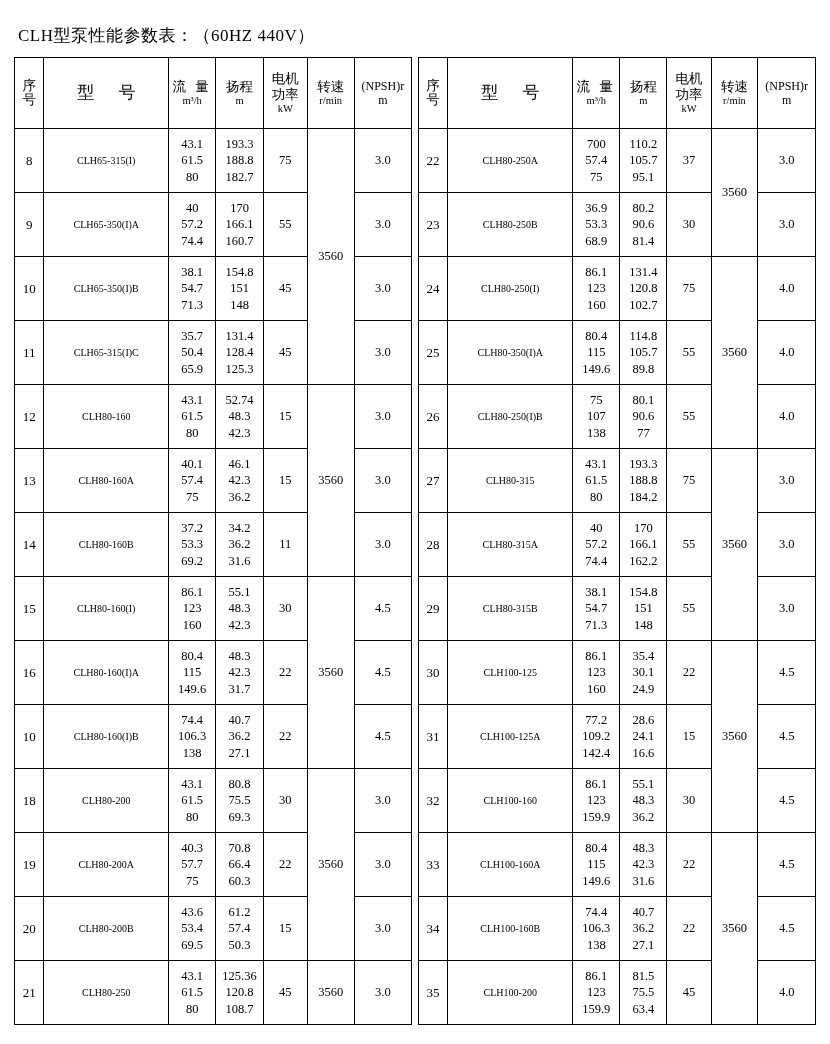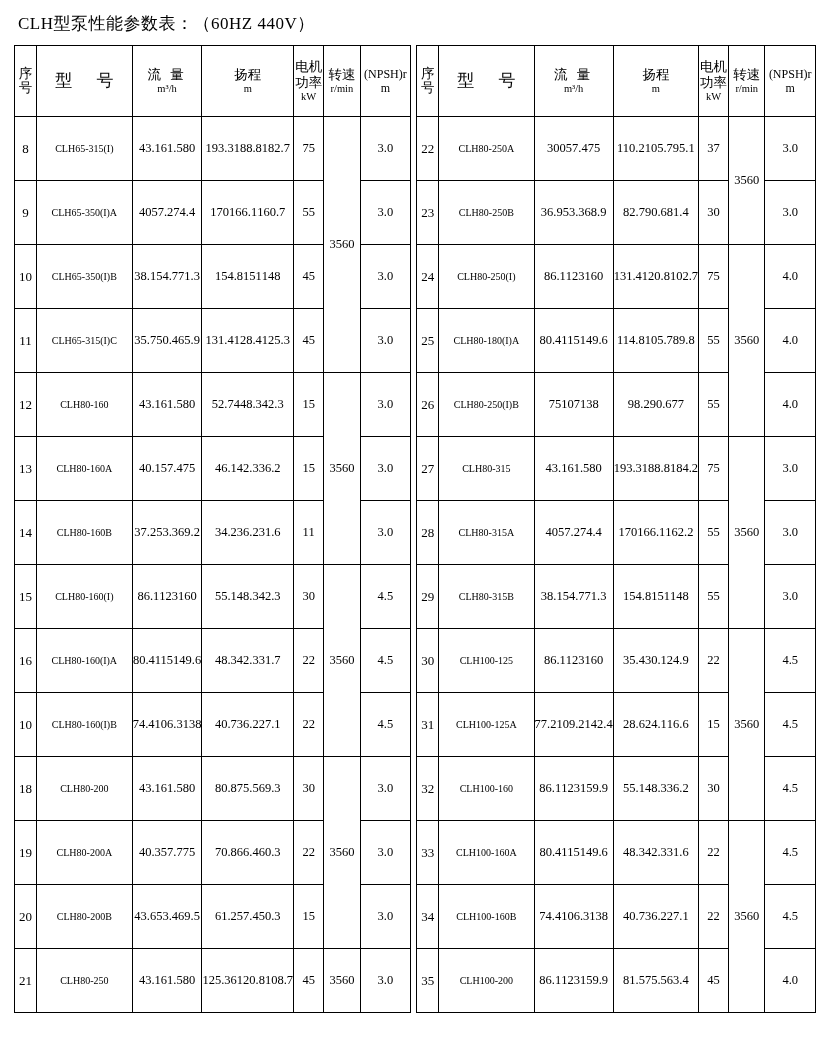--- a/index.html
+++ b/index.html
@@ -2,21 +2,21 @@
 <html><head>
 <meta charset="utf-8">
 <style>
   html,body{margin:0;padding:0;background:#fff;}
   body{
     width:830px;height:1044px;
     font-family:"Liberation Serif", serif;
     color:#000;
     -webkit-font-smoothing:antialiased;
   }
-  .page{width:830px;height:1044px;position:relative;box-sizing:border-box;padding:0 14px;}
+  .page{width:830px;height:1044px;position:relative;box-sizing:border-box;padding:12px 14px;}
   .doc-title{
     font-size:17px;
     letter-spacing:0.5px;
     padding:12px 2px 10px 4px;
     white-space:nowrap;
   }
   .tables{
     display:flex;
     gap:0px;
   }
@@ -48,21 +48,21 @@
 
   
   .brow td{height:63px;font-size:12.5px;}
   td.idx{width:30px;font-size:13px;}
   td.model{width:130px;text-align:left;padding-left:6px;font-size:10px;white-space:nowrap;}
   td.flow{width:48px;}
   td.head{width:48px;}
   td.power{width:46px;}
   td.speed{width:48px;}
   td.npsh{width:58px;}
-  .stack{display:flex;flex-direction:row;align-items:flex-start;justify-content:center;line-height:1.3;}
+  .stack{display:flex;flex-direction:column;align-items:center;justify-content:center;line-height:1.3;}
   .stack span{display:block;}
   .gap{width:4px;border:none !important;}
 </style>
 </head>
 <body>
 
 <div class="page">
 
   <div class="doc-title">CLH型泵性能参数表：（60HZ 440V）</div>
 
@@ -458,21 +458,21 @@
                 <span class="sm" style="font-size:12px;">(NPSH)r</span>
                 <span class="sm" style="font-size:12px;">m</span>
               </div>
             </td>
           </tr>
           <tr class="brow">
             <td class="idx">22</td>
             <td class="model">CLH80-250A</td>
             <td class="flow">
               <div class="stack">
-                <span>300</span>
+                <span>700</span>
                 <span>57.4</span>
                 <span>75</span>
               </div>
             </td>
             <td class="head">
               <div class="stack">
                 <span>110.2</span>
                 <span>105.7</span>
                 <span>95.1</span>
               </div>
@@ -486,21 +486,21 @@
             <td class="model">CLH80-250B</td>
             <td class="flow">
               <div class="stack">
                 <span>36.9</span>
                 <span>53.3</span>
                 <span>68.9</span>
               </div>
             </td>
             <td class="head">
               <div class="stack">
-                <span>82.7</span>
+                <span>80.2</span>
                 <span>90.6</span>
                 <span>81.4</span>
               </div>
             </td>
             <td class="power">30</td>
             <td class="npsh">3.0</td>
           </tr>
           <tr class="brow">
             <td class="idx">24</td>
             <td class="model">CLH80-250(I)</td>
@@ -517,21 +517,21 @@
                 <span>120.8</span>
                 <span>102.7</span>
               </div>
             </td>
             <td class="power">75</td>
             <td class="speed" rowspan="3">3560</td>
             <td class="npsh">4.0</td>
           </tr>
           <tr class="brow">
             <td class="idx">25</td>
-            <td class="model">CLH80-180(I)A</td>
+            <td class="model">CLH80-350(I)A</td>
             <td class="flow">
               <div class="stack">
                 <span>80.4</span>
                 <span>115</span>
                 <span>149.6</span>
               </div>
             </td>
             <td class="head">
               <div class="stack">
                 <span>114.8</span>
@@ -547,21 +547,21 @@
             <td class="model">CLH80-250(I)B</td>
             <td class="flow">
               <div class="stack">
                 <span>75</span>
                 <span>107</span>
                 <span>138</span>
               </div>
             </td>
             <td class="head">
               <div class="stack">
-                <span>98.2</span>
+                <span>80.1</span>
                 <span>90.6</span>
                 <span>77</span>
               </div>
             </td>
             <td class="power">55</td>
             <td class="npsh">4.0</td>
           </tr>
           <tr class="brow">
             <td class="idx">27</td>
             <td class="model">CLH80-315</td>

